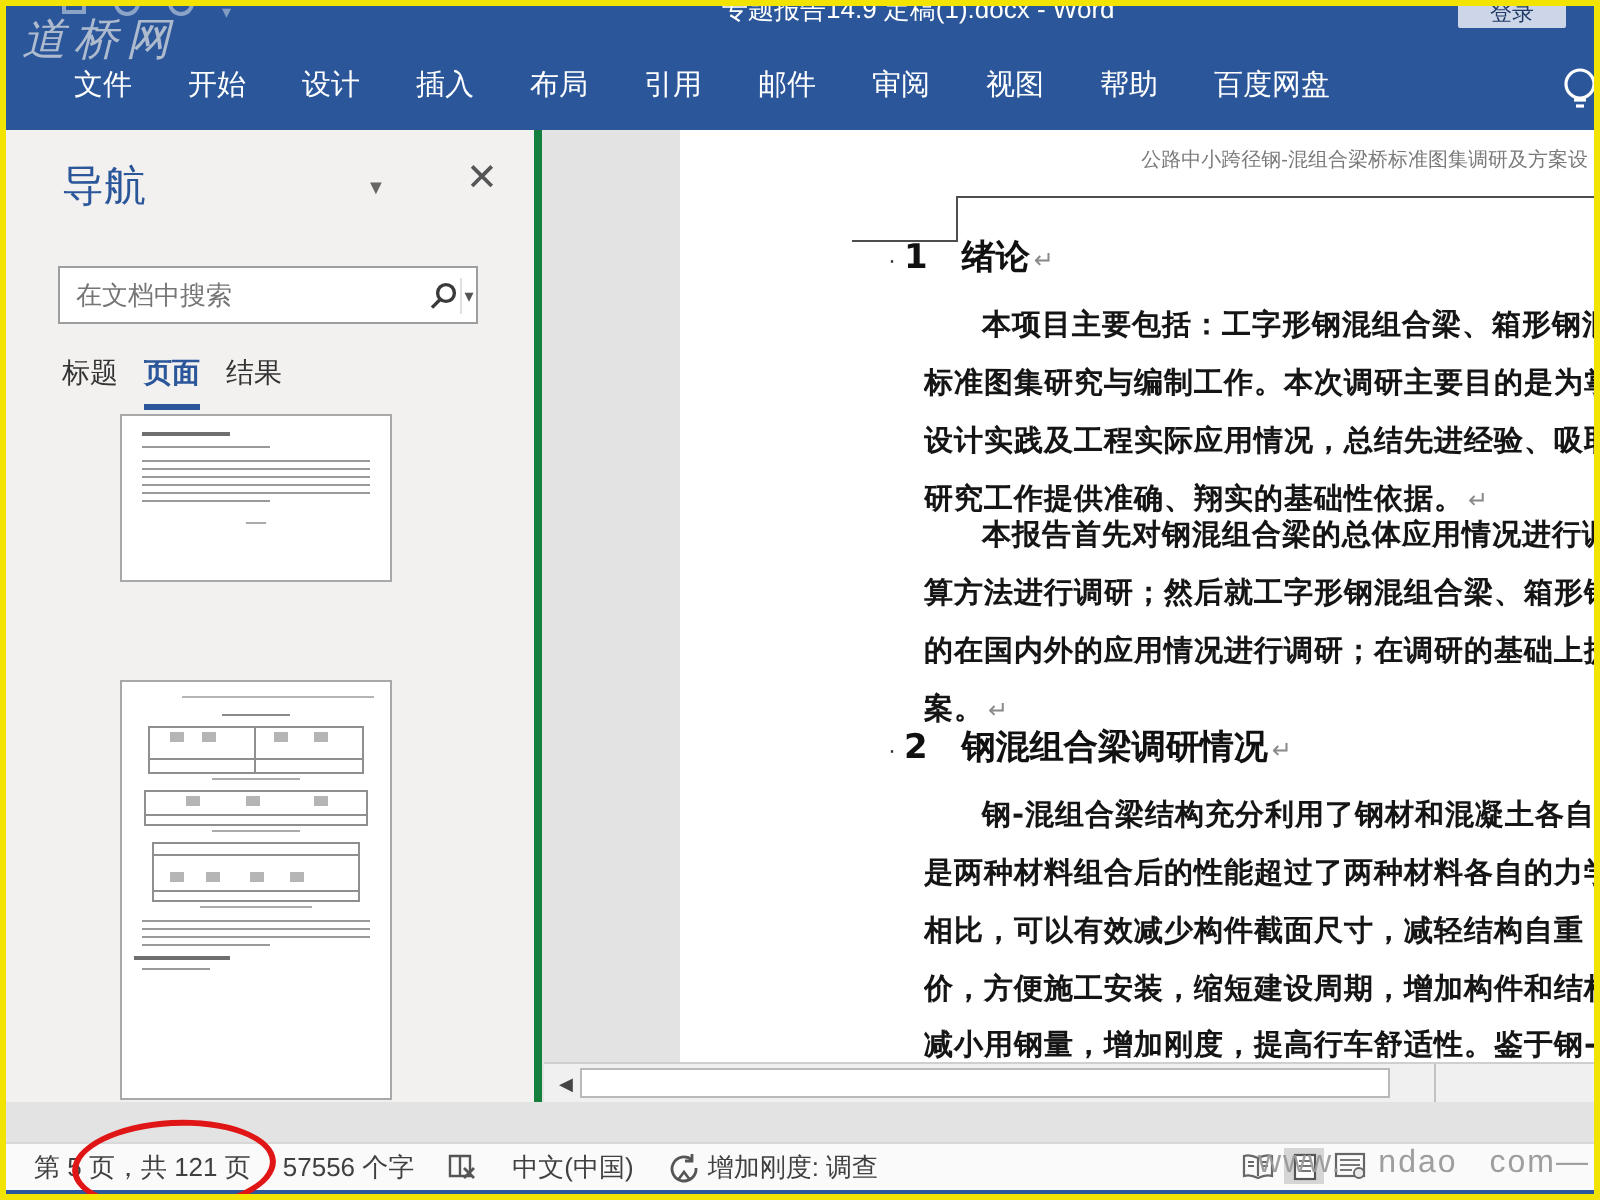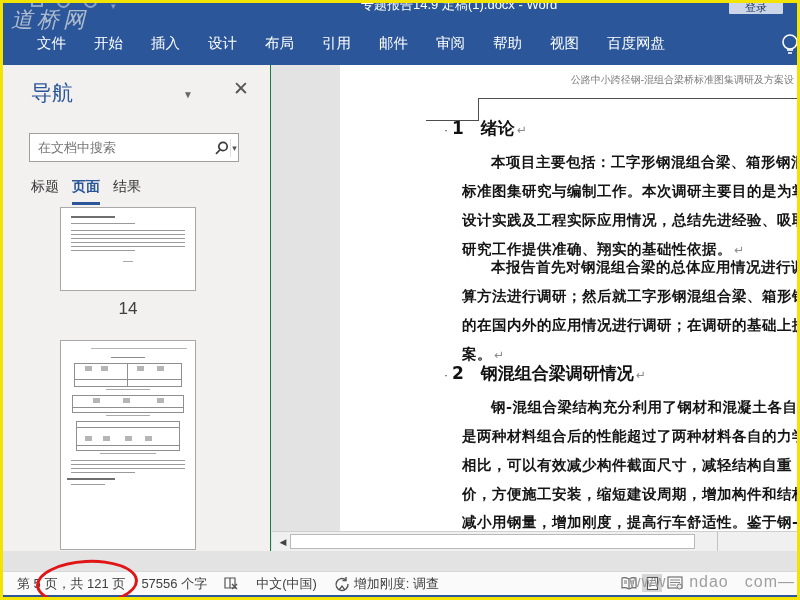--- a/index.html
+++ b/index.html
@@ -18,21 +18,21 @@
   
   .ribbon { position:absolute; left:0; top:18px; width:100%; height:44px; background:#2b579a; display:flex; align-items:center; padding-left:20px; }
   .rtab { color:#fff; font-size:14.5px; padding:0 14px; height:44px; line-height:44px; white-space:nowrap; cursor:default; }
   .bulb { position:absolute; right:-6px; top:10px; width:26px; height:26px; }
 
   
   .wm-top { position:absolute; left:8px; top:2px; font-size:22px; color:#cfd3da; opacity:.8; font-family:"DejaVu Serif", serif; letter-spacing:4px; z-index:30; font-style:italic; }
   .wm-bottom { position:absolute; right:2px; bottom:6px; z-index:31; color:#9a9a9a; font-size:16px; letter-spacing:1px; display:flex; align-items:center; opacity:.95; pointer-events:none; white-space:nowrap; }
 
   
-  .navpane { position:absolute; left:0; top:62px; width:268px; height:486px; background:#f2f1f0; border-right:1px solid #15803d; }
+  .navpane { position:absolute; left:0; top:62px; width:268px; height:486px; background:#f2f1f0; border-right:4px solid #15803d; }
   .nav-header { position:relative; height:58px; }
   .nav-title { position:absolute; left:28px; top:14px; font-size:21px; color:#2b579a; }
   .nav-caret { position:absolute; left:180px; top:24px; font-size:10px; color:#666; }
   .nav-close { position:absolute; left:230px; top:12px; font-size:19px; color:#555; }
   .nav-search { position:absolute; left:26px; top:68px; width:210px; height:29px; background:#fff; border:1px solid #9e9e9e; display:flex; align-items:center; }
   .nav-search input { flex:1; border:none; outline:none; font-size:13px; color:#767676; padding-left:8px; background:transparent; font-family:"Liberation Sans",sans-serif; }
   .search-ico { width:26px; text-align:center; }
   .search-caret { width:22px; text-align:center; font-size:9px; color:#555; border-left:1px solid #e0e0e0; height:18px; line-height:18px; }
   .nav-tabs { position:absolute; left:28px; top:113px; display:flex; gap:13px; }
   .nav-tab { font-size:14px; color:#333; padding-bottom:6px; }
@@ -93,28 +93,28 @@
     </div>
     <span class="title-text">专题报告14.9 定稿(1).docx - Word</span>
     <div class="login-btn">登录</div>
   </div>
 
   <div class="wm-top">道桥网</div>
 
   <div class="ribbon">
     <div class="rtab">文件</div>
     <div class="rtab">开始</div>
+    <div class="rtab">设计</div>
     <div class="rtab">插入</div>
-    <div class="rtab">设计</div>
     <div class="rtab">布局</div>
     <div class="rtab">引用</div>
     <div class="rtab">邮件</div>
     <div class="rtab">审阅</div>
+    <div class="rtab">视图</div>
     <div class="rtab">帮助</div>
-    <div class="rtab">视图</div>
     <div class="rtab">百度网盘</div>
     <div class="bulb">
       <svg width="26" height="26" viewBox="0 0 26 26">
         <circle cx="13" cy="11" r="7" fill="none" stroke="#fff" stroke-width="1.6"></circle>
         <line x1="10" y1="19" x2="16" y2="19" stroke="#fff" stroke-width="1.6"></line>
         <line x1="11" y1="22" x2="15" y2="22" stroke="#fff" stroke-width="1.6"></line>
       </svg>
     </div>
   </div>
 
@@ -146,21 +146,20 @@
         <div class="mline head" style="margin-top:8px;"></div>
         <div class="mline short" style="margin-top:5px;"></div>
         <div class="mline" style="margin-top:6px;"></div>
         <div class="mline"></div>
         <div class="mline"></div>
         <div class="mline"></div>
         <div class="mline"></div>
         <div class="mline short"></div>
         <div class="mcap" style="margin-top:10px; width:10px;"></div>
       </div>
-      <div class="thumb-label" style="top:92px;">14</div>
 
       <div class="thumb" style="top:133px; height:210px;">
         <div class="mline" style="margin:7px 8px 0 30px; background:#b5b5b5;"></div>
         <div class="mcap" style="margin-top:8px; width:34px; background:#8a8a8a;"></div>
         <div class="mdiag" style="width:108px; height:24px;">
           <div class="box" style="left:10px;"></div>
             <div class="box" style="left:26px;"></div>
           <div class="box" style="left:62px;"></div>
             <div class="box" style="left:82px;"></div>
           <div style="position:absolute; left:52px; top:0; width:1px; height:100%; background:#8f8f8f;"></div>

